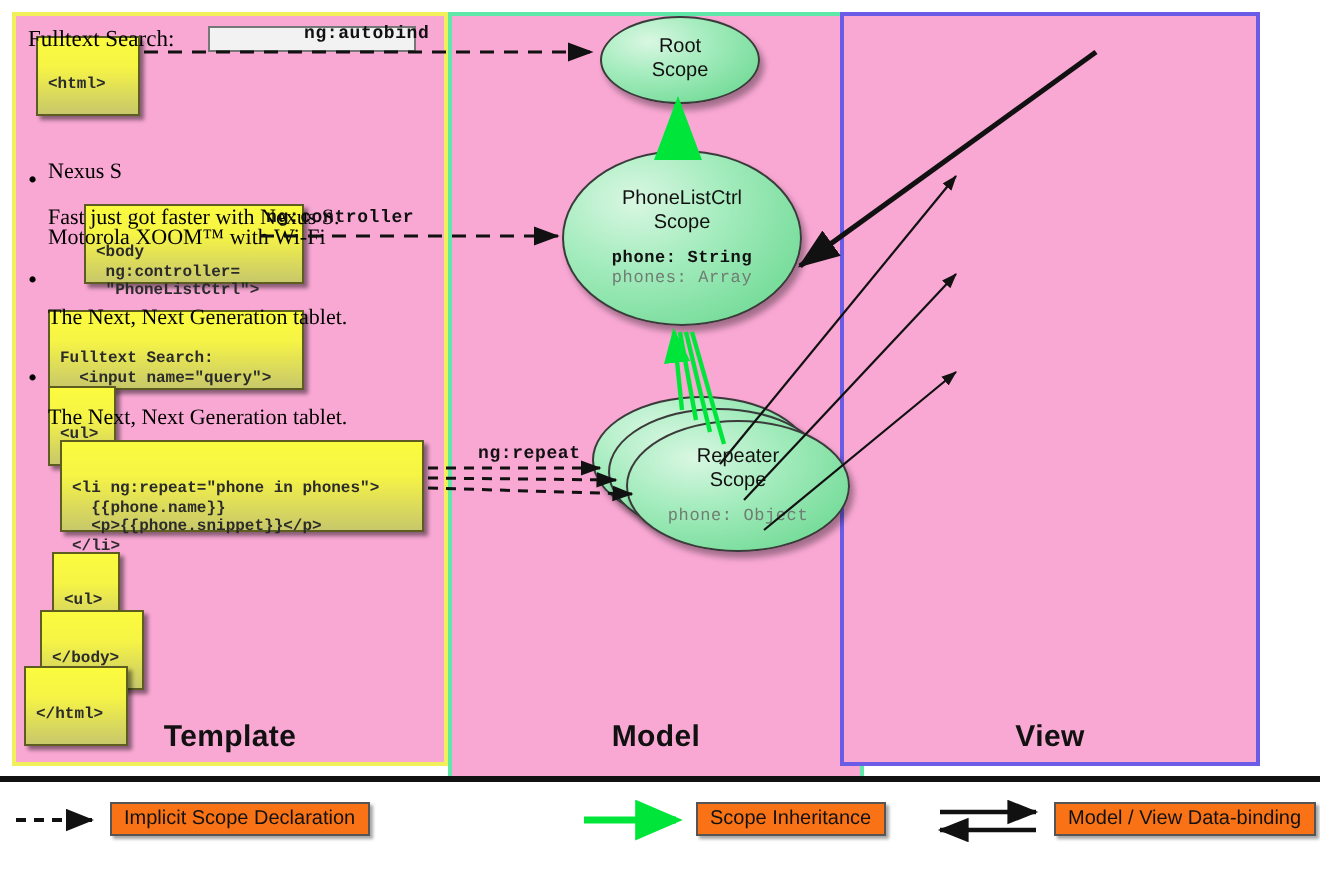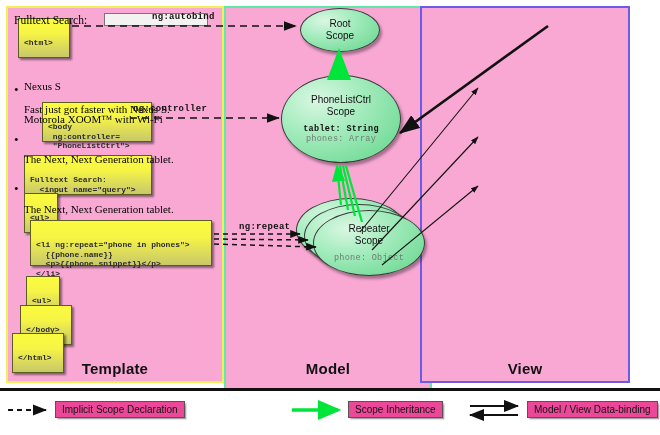--- a/index.html
+++ b/index.html
@@ -62,21 +62,21 @@
     font-size:9px;color:#111;font-weight:bold;letter-spacing:.3px;white-space:nowrap;
   }
 
   
   #wires{position:absolute;left:0;top:0;width:660px;height:435px;pointer-events:none;}
 
   
   #legend{position:absolute;left:0;top:388px;width:660px;height:47px;background:#fff;}
   #legend-rule{position:absolute;left:0;top:0;width:660px;height:3px;background:#111;}
   .lg-box{
-    position:absolute;box-sizing:border-box;border:1px solid #555;background:#ec4899;
+    position:absolute;box-sizing:border-box;border:1px solid #555;background:#f97316;
     box-shadow:1.5px 1.5px 1.5px rgba(0,0,0,.35);
     font-size:10px;color:#111;padding:2px 6px;white-space:nowrap;
   }
 </style>
 </head>
 <body>
 
 <div id="stage">
 
   <div class="panel" id="panel-template">
@@ -113,21 +113,21 @@
 
   <div class="scope" style="left:300px;top:8px;width:78px;height:42px;">
     <div class="ttl">Root</div>
     <div class="ttl">Scope</div>
   </div>
 
   <div class="scope" style="left:281px;top:75px;width:118px;height:86px;">
     <div class="ttl">PhoneListCtrl</div>
     <div class="ttl">Scope</div>
     <div class="props">
-      <div class="k-bold">tablet: String</div>
+      <div class="k-bold">phone: String</div>
       <div class="k-gray">phones: Array</div>
     </div>
   </div>
 
   <div class="scope" style="left:296px;top:198px;width:108px;height:62px;"></div>
   <div class="scope" style="left:304px;top:204px;width:108px;height:62px;"></div>
   <div class="scope" style="left:313px;top:210px;width:110px;height:64px;">
     <div class="ttl">Repeater</div>
     <div class="ttl">Scope</div>
     <div class="props">

